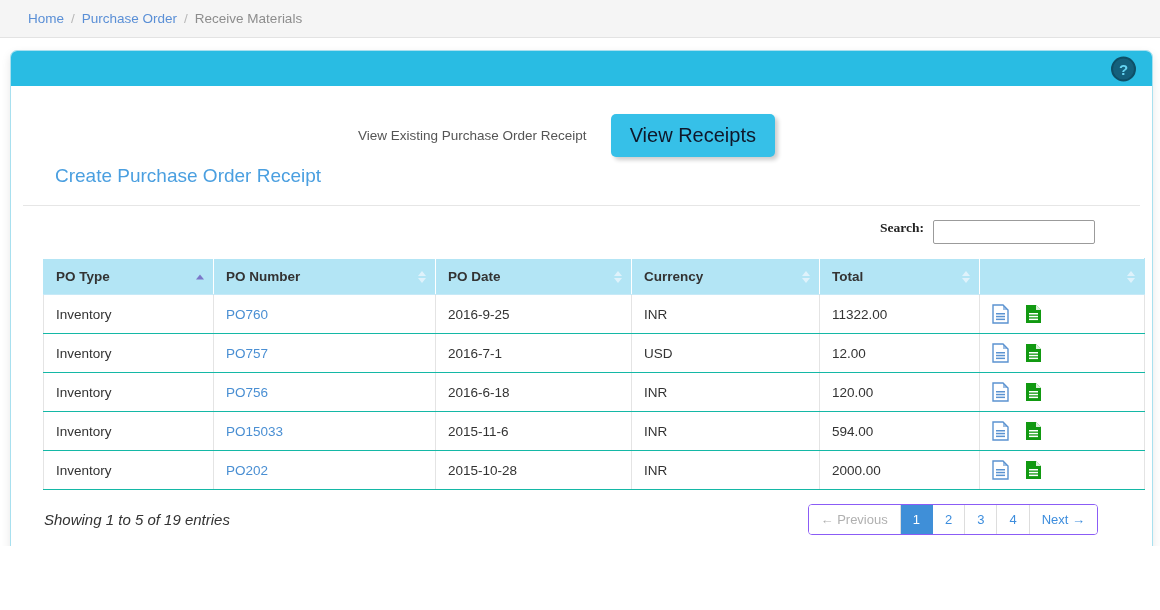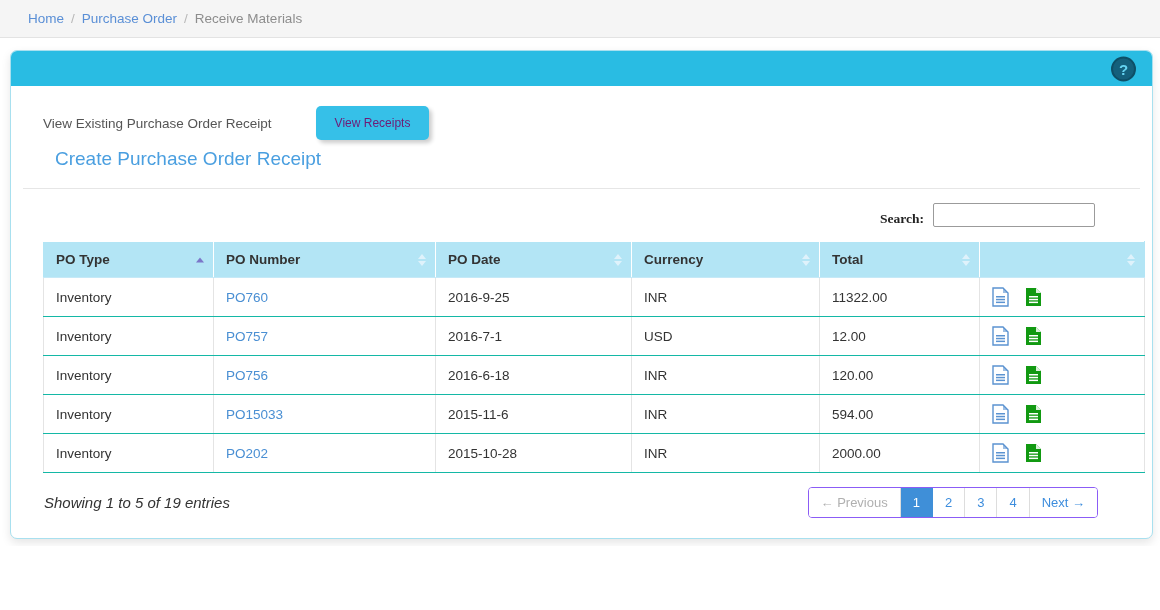--- a/index.html
+++ b/index.html
@@ -85,35 +85,35 @@
   
   .panel-top {
     position: relative;
     padding: 0 20px 18px 20px;
     border-bottom: 1px solid #e6e6e6;
     margin: 0 12px;
   }
   .view-existing-row {
     display: flex;
     align-items: center;
-    justify-content: flex-start;
-    padding-top: 20px;
-    gap: 44px;
+    justify-content: center;
+    padding-top: 28px;
+    gap: 24px;
     padding-right: 30px;
   }
   .view-existing-label {
     font-size: 13.5px;
     color: #555;
   }
   .btn-view-receipts {
     background: #36c0e8;
-    color: #701a75;
+    color: #0f172a;
     border: none;
     border-radius: 5px;
-    font-size: 12px;
+    font-size: 20px;
     padding: 10px 19px;
     cursor: pointer;
     box-shadow: 3px 3px 4px rgba(0,0,0,0.20);
     font-family: "Liberation Sans", sans-serif;
   }
 
   .section-title {
     color: #4a9fe0;
     font-size: 19px;
     margin: 8px 0 0 12px;
@@ -177,21 +177,21 @@
     padding: 0 9px;
     font-family: "Liberation Sans", sans-serif;
   }
 
   
   .panel-body { padding: 14px 32px 20px 32px; }
 
   .search-row {
     display: flex;
     justify-content: flex-end;
-    align-items: flex-end;
+    align-items: flex-start;
     margin-bottom: 14px;
     padding-right: 25px;
   }
   .search-label {
     font-size: 13.5px;
     font-weight: bold;
     color: #222;
     margin-right: 9px;
     font-family: "Liberation Serif", serif;
   }

